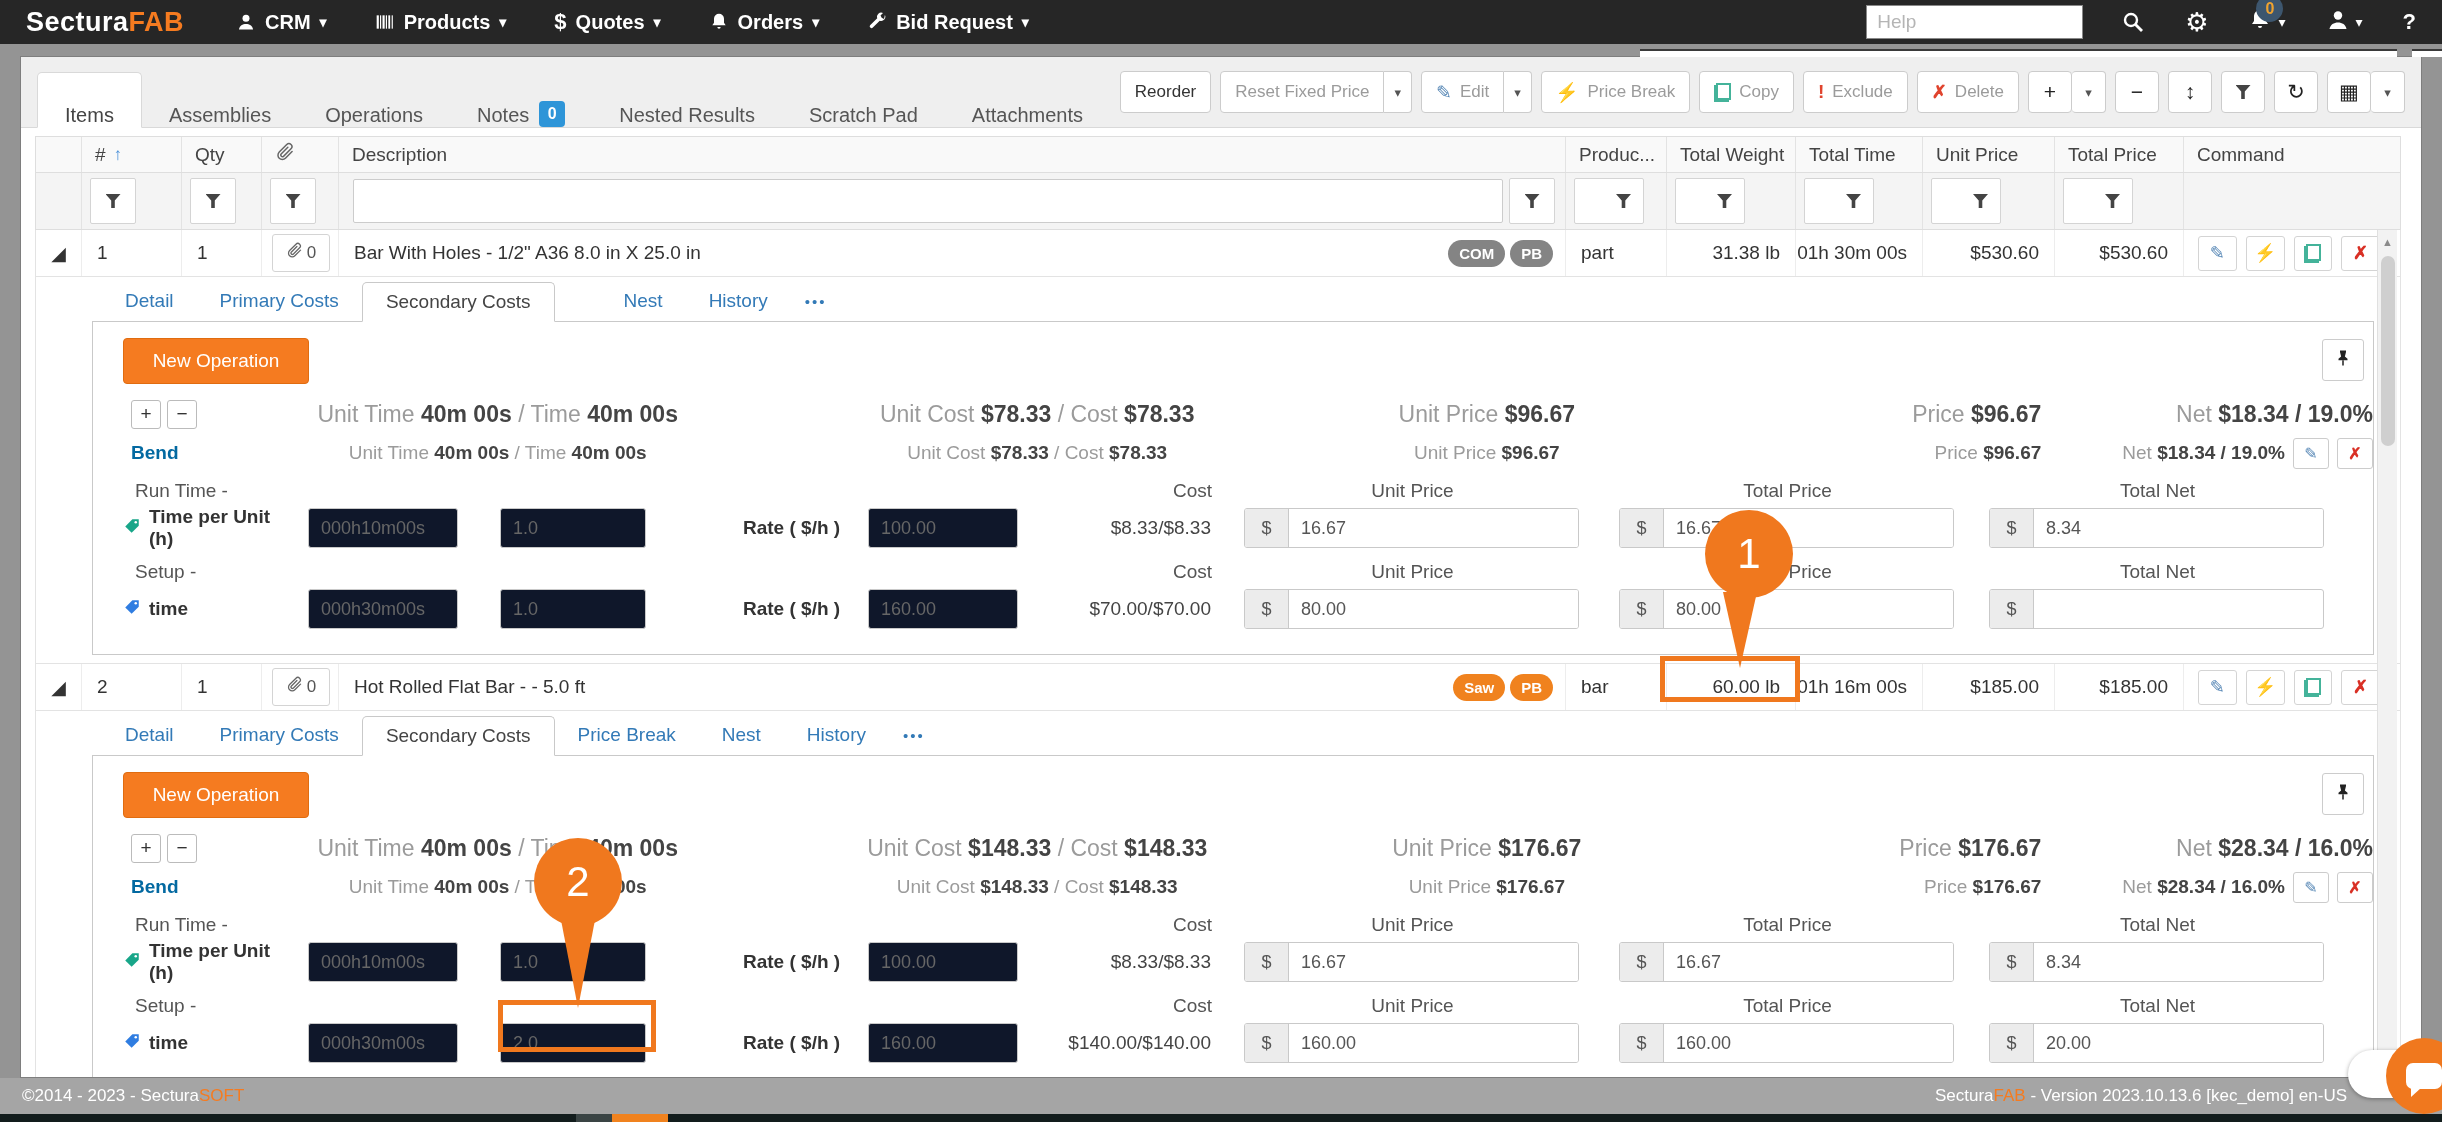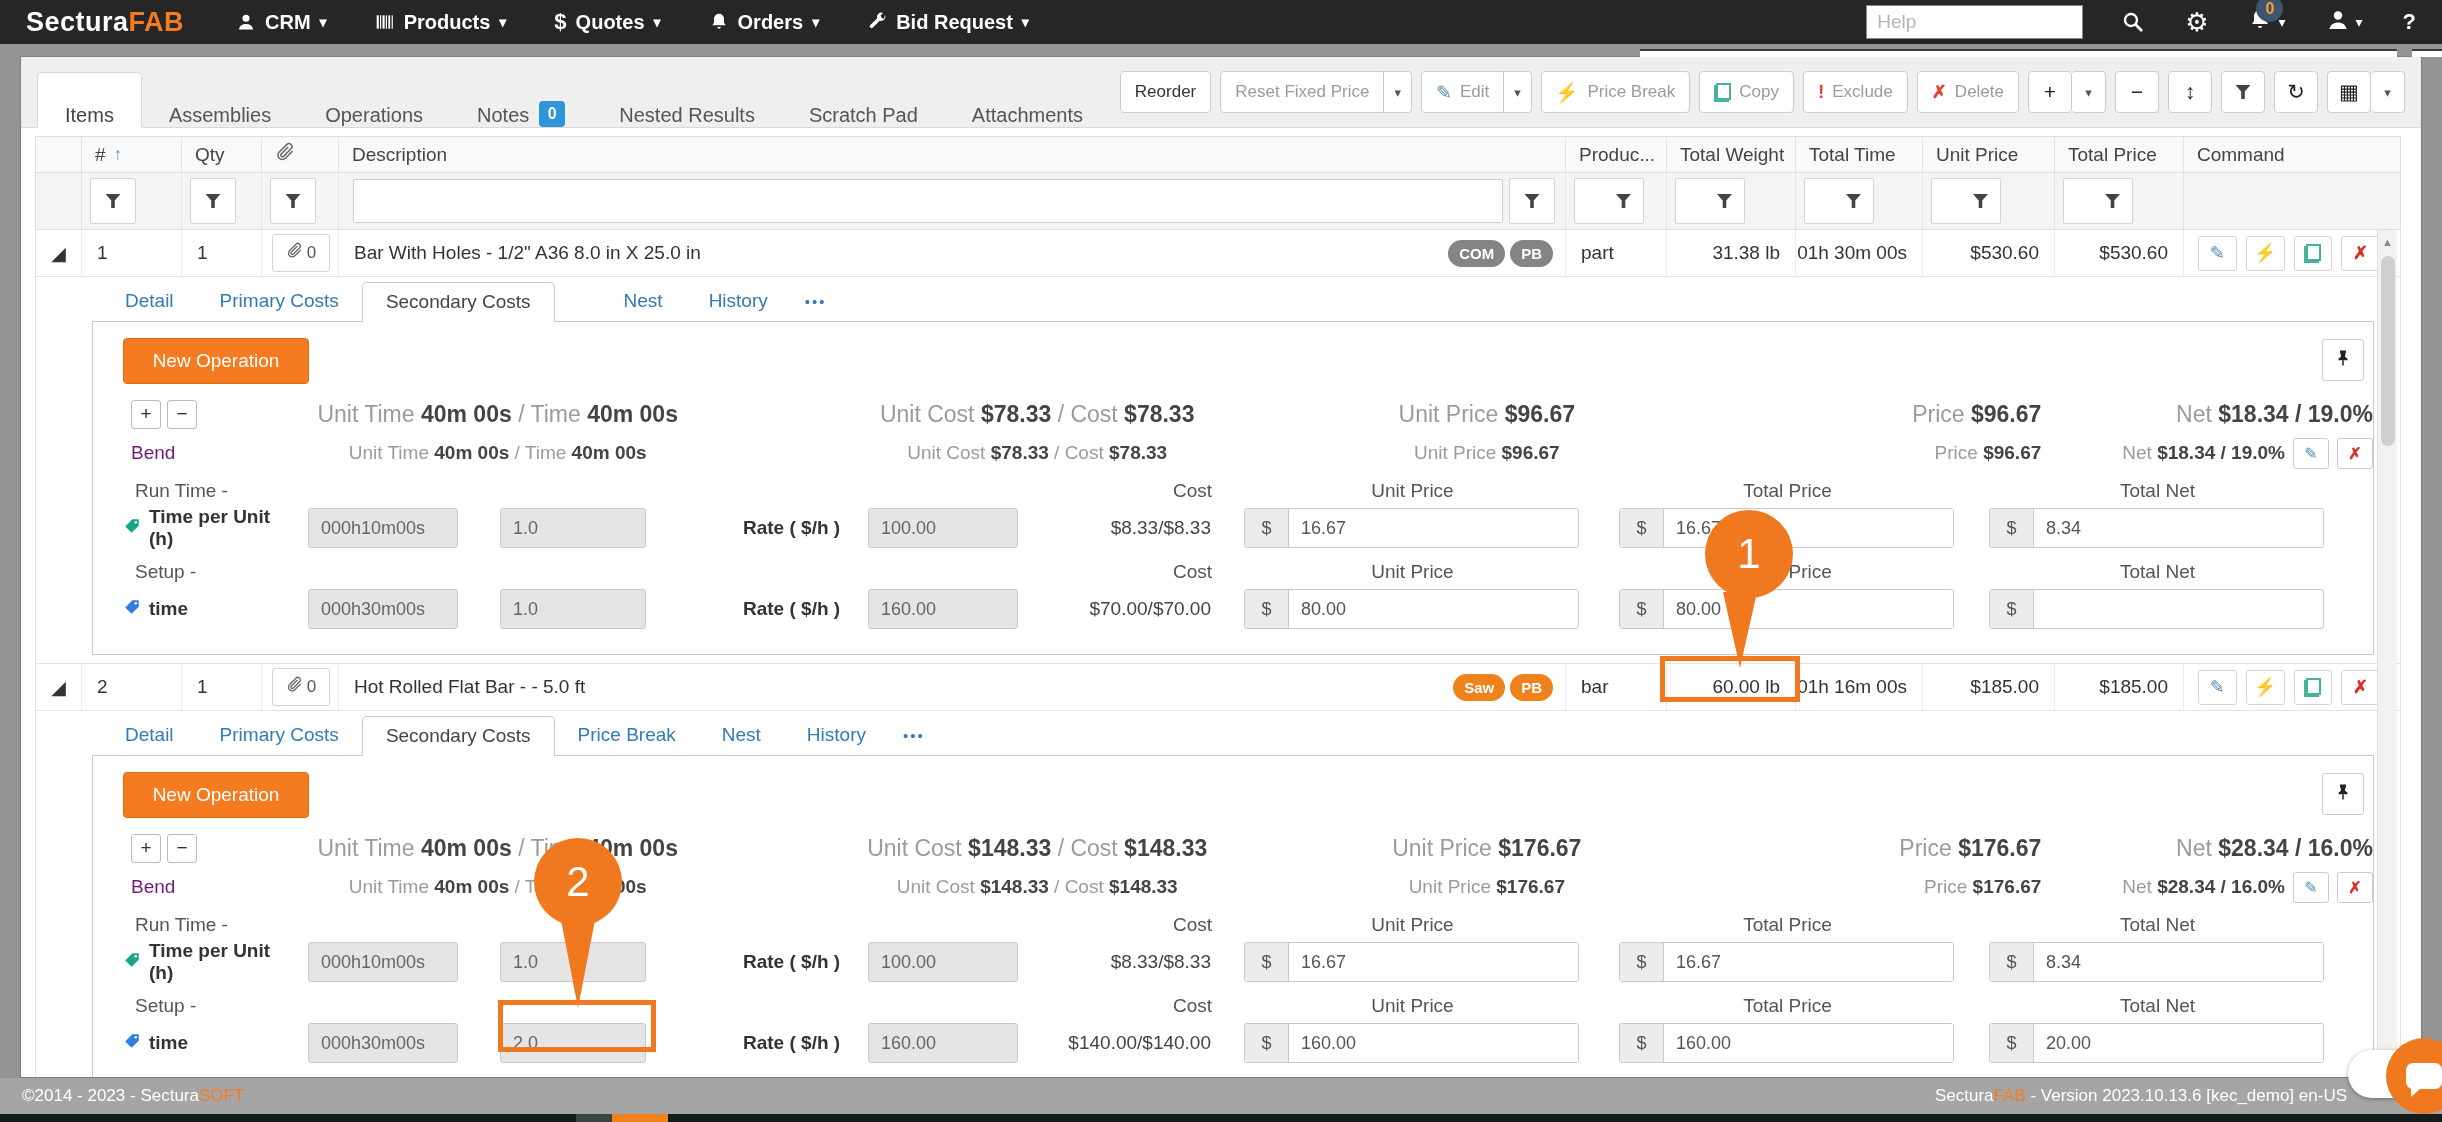--- a/index.html
+++ b/index.html
@@ -119,21 +119,21 @@
   .newop-btn { width:186px; height:46px; background:#F57B20; border:1px solid #e06c10; border-radius:4px;
     color:#fff; font-size:19px; cursor:pointer; font-family:"Liberation Sans",sans-serif; }
   .pin-btn { position:absolute; top:17px; right:9px; width:42px; height:42px; border:1px solid #ccc;
     border-radius:3px; background:#fff; display:flex; align-items:center; justify-content:center; cursor:pointer; }
 
   .sum-row { display:flex; align-items:center; margin-top:12px; height:36px; }
   .sum-row.bend { margin-top:6px; height:30px; }
   .sum-left { width:150px; padding-left:38px; display:flex; gap:6px; align-items:center; }
   .pm-btn { width:30px; height:29px; border:1px solid #bbb; border-radius:3px; background:#fff;
     font-size:19px; color:#333; display:flex; align-items:center; justify-content:center; cursor:pointer; }
-  .bend-name { font-size:19px; font-weight:normal; color:#701a75; }
+  .bend-name { font-size:19px; font-weight:bold; color:#0369a1; }
   .sA { width:510px; text-align:center; }
   .sB { width:570px; text-align:center; }
   .sC { width:330px; text-align:center; }
   .sD { width:390px; text-align:right; }
   .sE { width:332px; text-align:right; display:flex; align-items:center; justify-content:flex-end; gap:8px; }
   .big { font-size:23px; }
   .small { font-size:19px; }
   .lbl { color:#9b9b9b; }
   .val { color:#444; font-weight:bold; }
   .small .val { font-weight:bold; }
@@ -143,21 +143,21 @@
   .op-head { position:relative; display:flex; align-items:center; margin-top:10px; height:26px;
     padding-left:30px; font-size:19px; color:#555; }
   .sec-title { position:absolute; left:30px;margin-left:12px; }
   .head-cost { width:1089px; text-align:right; }
   .head-g1 { width:335px; margin-left:33px; text-align:center; }
   .head-g2 { width:335px; margin-left:40px; text-align:center; }
   .head-g3 { width:335px; margin-left:35px; text-align:center; }
 
   .op-row { display:flex; align-items:center; margin-top:3px; height:42px; padding-left:30px; }
   .op-label { width:162px; display:flex; align-items:center; gap:8px; font-size:19px; font-weight:bold; color:#333; }
-  .inp { height:40px; border:1px solid #c9c9c9; border-radius:3px; background:#e5e5e5; font-size:18px;
+  .inp { height:40px; border:1px solid #c9c9c9; border-radius:3px; background:#0f172a; font-size:18px;
     color:#666; padding:0 12px; font-family:"Liberation Sans",sans-serif; }
   .inp-time { width:150px; margin-left:23px; }
   .inp-qty { width:146px; margin-left:42px; }
   .rate-label { width:100px; margin-left:97px; font-size:19px; font-weight:bold; color:#333; }
   .inp-rate { width:150px; margin-left:25px; }
   .cost-text { width:180px; margin-left:13px; text-align:right; font-size:19px; color:#444; }
   .money { display:flex; width:335px; height:40px; border:1px solid #c9c9c9; border-radius:3px;
     overflow:hidden; background:#fff; }
   .money.g1 { margin-left:33px; } .money.g2 { margin-left:40px; } .money.g3 { margin-left:35px; }
   .money .cur { width:44px; background:#ececec; border-right:1px solid #c9c9c9; display:flex;

